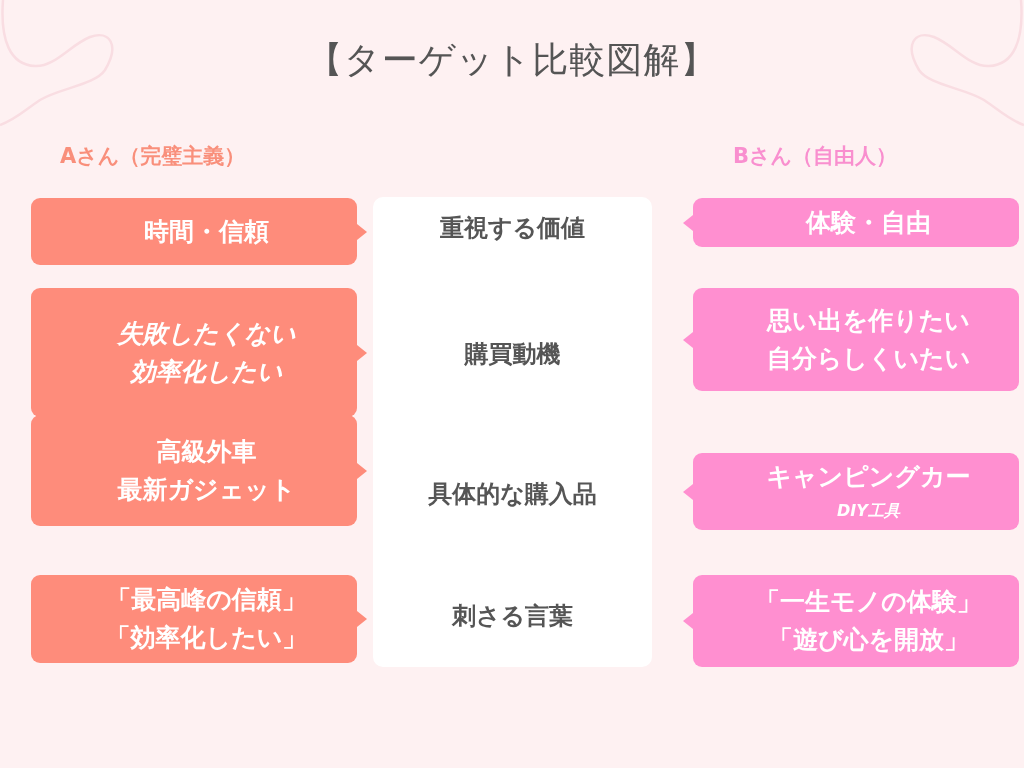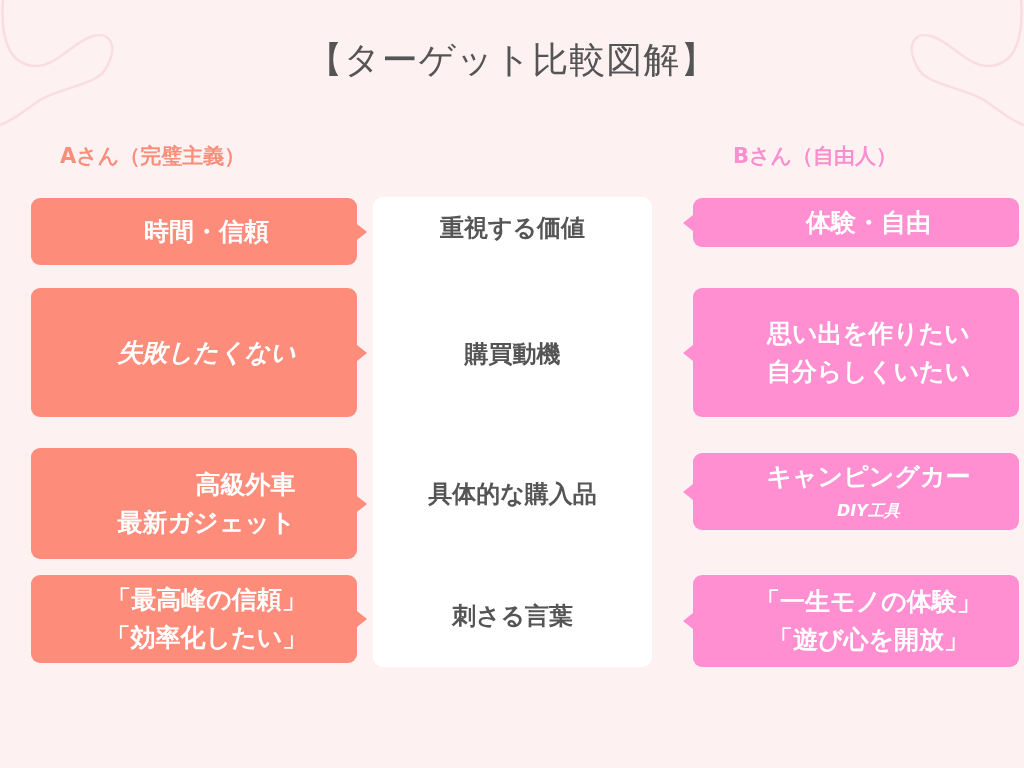--- a/index.html
+++ b/index.html
@@ -70,31 +70,32 @@
 <div class="mid-label" style="top:212px;">重視する価値</div>
 <div class="box b" style="top:198px;height:49px;">
   <span class="inner">
       <span class="line">体験・自由</span>
     </span>
 </div>
 
 <div class="box a" style="top:288px;height:129px;font-style:italic;">
   <span class="inner">
     <span class="line">失敗したくない</span>
+    <span class="line">効率化したい</span>
   </span>
 </div>
 <div class="mid-label" style="top:338px;">購買動機</div>
-<div class="box b" style="top:288px;height:129px;">
+<div class="box b" style="top:288px;height:103px;">
   <span class="inner">
     <span class="line">思い出を作りたい</span>
     <span class="line">自分らしくいたい</span>
   </span>
 </div>
 
-<div class="box a" style="top:448px;height:111px;text-align:right;">
+<div class="box a" style="top:415px;height:111px;">
   <span class="inner">
     <span class="line">高級外車</span>
     <span class="line">最新ガジェット</span>
   </span>
 </div>
 <div class="mid-label" style="top:478px;">具体的な購入品</div>
 <div class="box b" style="top:453px;height:77px;">
   <span class="inner">
     <span class="line">キャンピングカー</span>
     <span class="line small">DIY工具</span>

